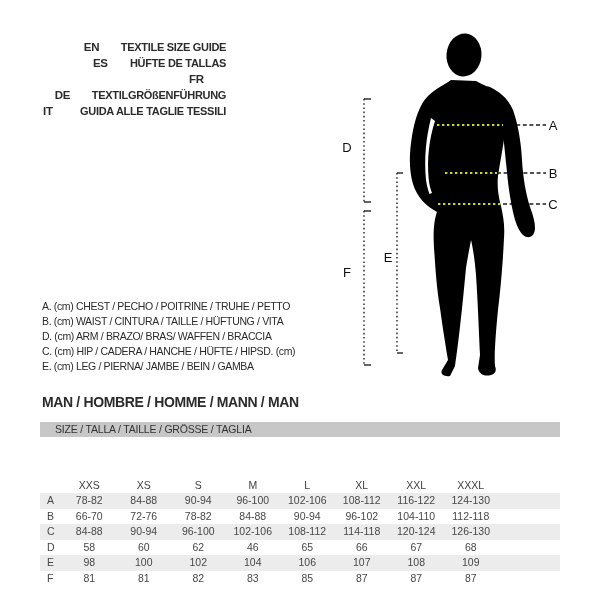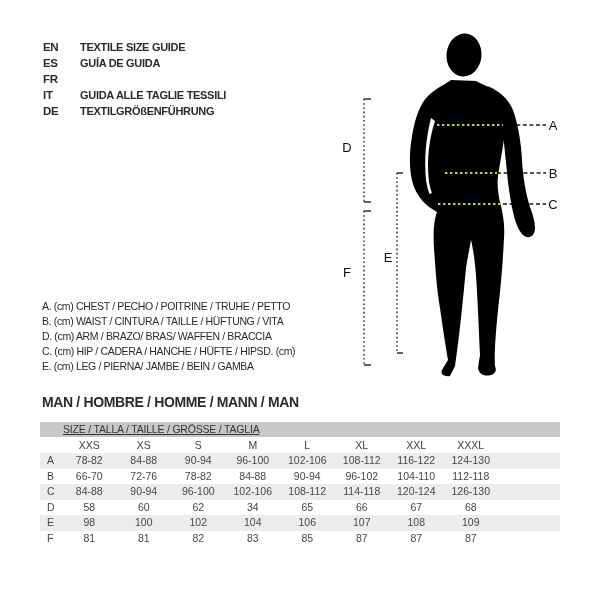--- a/index.html
+++ b/index.html
@@ -3,65 +3,65 @@
 <meta charset="utf-8">
 <style>
   html,body{margin:0;padding:0;}
   body{
     width:600px;height:600px;position:relative;background:#ffffff;
     font-family:"Liberation Sans","DejaVu Sans",sans-serif;
     color:#2d2d2d;overflow:hidden;
   }
   
   .lang-block{position:absolute;left:43px;top:39px;}
-  .lang-row{display:flex;height:16px;line-height:16px;}
+  .lang-row{display:flex;height:16px;line-height:16px;justify-content:flex-end;}
   .lang-code{width:37px;font-size:11.5px;font-weight:700;letter-spacing:-0.3px;color:#2b2b2b;}
   .lang-title{font-size:11px;font-weight:700;letter-spacing:-0.3px;color:#2b2b2b;white-space:nowrap;}
   
   .figure-layer{position:absolute;left:0;top:0;width:600px;height:600px;}
   .fig-label{position:absolute;transform:translate(-50%,-50%);font-size:13px;color:#101010;font-weight:400;}
   
   .measure-list{position:absolute;left:42px;top:299px;}
   .measure-line{height:15px;line-height:15px;font-size:10.5px;font-weight:400;
     letter-spacing:-0.35px;color:#2b2b2b;white-space:nowrap;}
   .gender-line{position:absolute;left:42px;top:395px;height:14px;line-height:14px;
     font-size:14px;font-weight:700;letter-spacing:-0.35px;color:#2b2b2b;white-space:nowrap;}
   
   .size-table{position:absolute;left:40px;top:422px;width:520px;font-size:10.5px;}
   .table-header{height:15px;line-height:15px;background:#c7c7c7;color:#333333;
-    padding-left:23px;letter-spacing:-0.2px;box-sizing:border-box;text-decoration:underline;}
+    padding-left:15px;letter-spacing:-0.2px;box-sizing:border-box;}
   .t-row{display:flex;height:15.5px;line-height:15.5px;color:#474747;}
-  .t-row.sizes{height:16px;line-height:16px;color:#3f3f3f;}
+  .t-row.sizes{height:16px;line-height:16px;color:#3f3f3f;margin-top:40px;}
   .t-row.alt{background:#ececec;}
   .c-label{width:22px;padding-left:7px;box-sizing:border-box;text-align:left;}
   .c-val{width:54.5px;text-align:center;}
   .c-spacer{flex:1;}
 </style>
 </head>
 <body>
 
 <div class="lang-block">
   <div class="lang-row">
     <span class="lang-code">EN</span>
     <span class="lang-title">TEXTILE SIZE GUIDE</span>
   </div>
   <div class="lang-row">
     <span class="lang-code">ES</span>
-    <span class="lang-title">GUÍA DE GUIDA</span>
+    <span class="lang-title">HÜFTE DE TALLAS</span>
   </div>
   <div class="lang-row">
     <span class="lang-code">FR</span>
+  </div>
+  <div class="lang-row">
+    <span class="lang-code">DE</span>
+    <span class="lang-title">TEXTILGRÖßENFÜHRUNG</span>
   </div>
   <div class="lang-row">
     <span class="lang-code">IT</span>
     <span class="lang-title">GUIDA ALLE TAGLIE TESSILI</span>
-  </div>
-  <div class="lang-row">
-    <span class="lang-code">DE</span>
-    <span class="lang-title">TEXTILGRÖßENFÜHRUNG</span>
   </div>
 </div>
 
 <div class="figure-layer">
   <svg width="600" height="600" viewBox="0 0 600 600">
 
     <g stroke="#1b1b1b" stroke-width="1.4" stroke-dasharray="4 2.6">
       <line x1="503" y1="125" x2="546" y2="125"></line>
       <line x1="497" y1="173" x2="546" y2="173"></line>
       <line x1="503" y1="204" x2="546" y2="204"></line>
@@ -208,21 +208,21 @@
     <span class="c-val">120-124</span>
     <span class="c-val">126-130</span>
     <span class="c-spacer"></span>
   </div>
 
   <div class="t-row">
     <span class="c-label">D</span>
     <span class="c-val">58</span>
     <span class="c-val">60</span>
     <span class="c-val">62</span>
-    <span class="c-val">34</span>
+    <span class="c-val">46</span>
     <span class="c-val">65</span>
     <span class="c-val">66</span>
     <span class="c-val">67</span>
     <span class="c-val">68</span>
     <span class="c-spacer"></span>
   </div>
 
   <div class="t-row alt">
     <span class="c-label">E</span>
     <span class="c-val">98</span>

